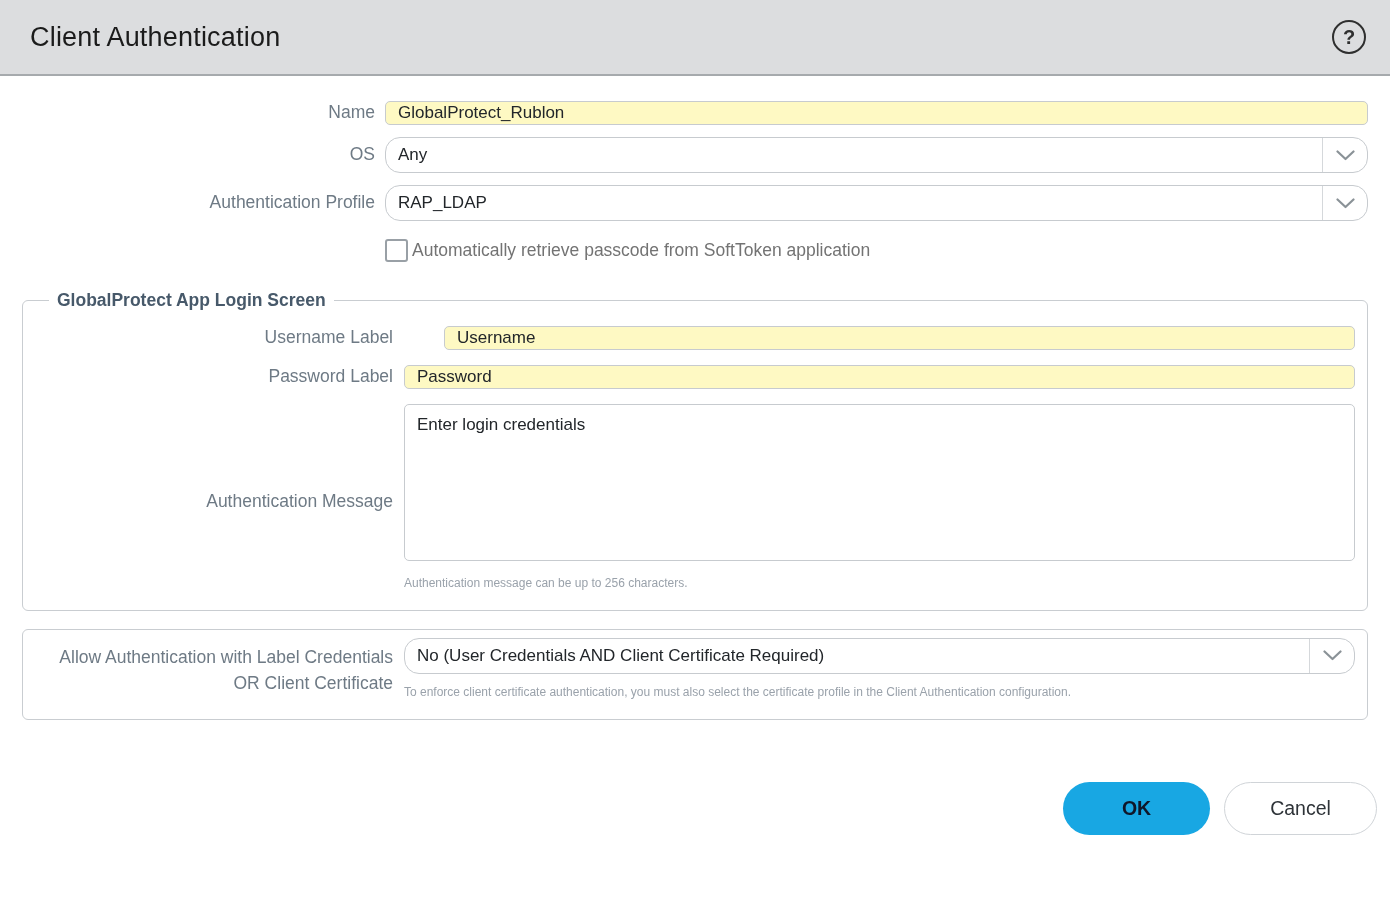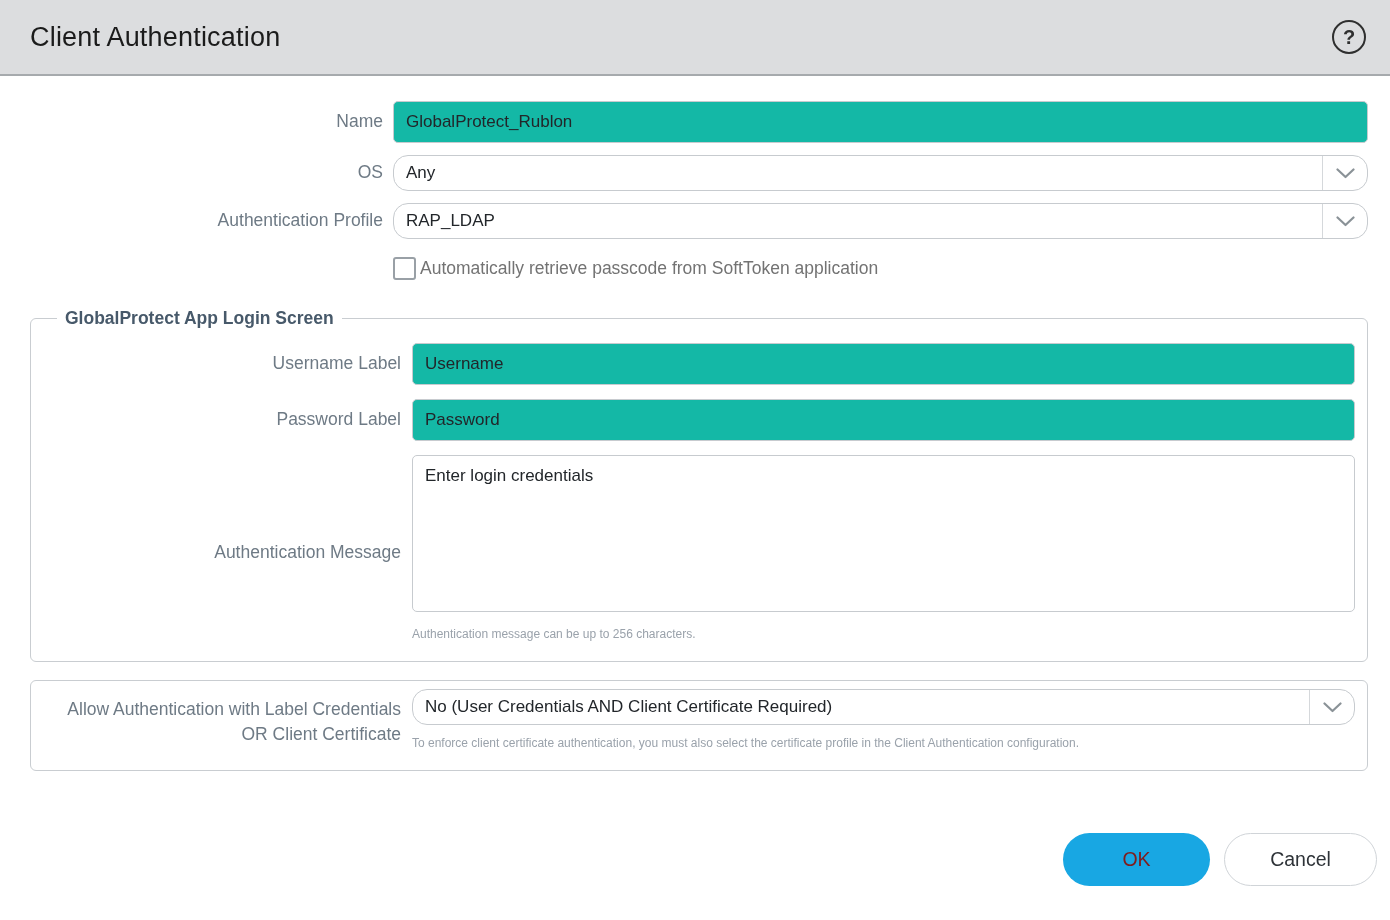--- a/index.html
+++ b/index.html
@@ -26,39 +26,39 @@
     width: 34px; height: 34px;
     border: 2.5px solid #2f2f2f;
     border-radius: 50%;
     display: flex; align-items: center; justify-content: center;
     font-size: 20px; font-weight: bold; color: #2f2f2f;
     cursor: pointer;
     margin-right: 2px;
   }
 
   
-  .form-area { padding-top: 25px; padding-left: 8px; }
+  .form-area { padding-top: 25px; }
   .row { display: flex; align-items: center; margin: 0 22px 12px 22px; }
   .row-label {
     width: 353px; flex-shrink: 0;
     text-align: right;
     color: #6e7a85;
     font-size: 17.5px;
     line-height: 1.35;
   }
   .row-field { margin-left: 10px; flex: 1; min-width: 0; }
 
   .text-input {
-    width: 100%; height: 42px;
+    width: 100%; height: 24px;
     border: 1px solid #c7cbcf;
     border-radius: 5px;
     font-size: 17px; color: #22262a;
     padding: 0 12px;
     font-family: inherit;
-    background: #14b8a6;
+    background: #fef9c3;
     outline: none;
   }
 
   .dropdown {
     height: 36px;
     border: 1px solid #c7cbcf;
     border-radius: 15px;
     display: flex; align-items: center;
     background: #fff;
     cursor: pointer;
@@ -140,22 +140,22 @@
     height: 53px;
     border-radius: 27px;
     font-size: 19.5px;
     display: flex; align-items: center; justify-content: center;
     cursor: pointer;
     font-family: inherit;
   }
   .btn-ok {
     width: 147px;
     background: #18a7e3;
-    color: #7f1d1d;
-    font-weight: normal;
+    color: #0f172a;
+    font-weight: bold;
     border: none;
   }
   .btn-cancel {
     width: 153px;
     background: #ffffff;
     color: #2e3338;
     border: 1.5px solid #d0d4d8;
   }
 </style>
 </head>
@@ -208,21 +208,21 @@
   </div>
 
   <div class="checkbox-row">
     <span class="checkbox"></span>
     <span class="checkbox-label">Automatically retrieve passcode from SoftToken application</span>
   </div>
 
   <fieldset class="panel">
     <legend>GlobalProtect App Login Screen</legend>
 
-    <div class="inner-row" style="margin-top:6px;">
+    <div class="inner-row" style="margin-top:6px;gap:40px;">
       <div class="inner-label">Username Label</div>
       <div class="inner-field">
         <input class="text-input" type="text" value="Username" style="">
       </div>
     </div>
 
     <div class="inner-row">
       <div class="inner-label">Password Label</div>
       <div class="inner-field">
         <input class="text-input" type="text" value="Password" style="">

